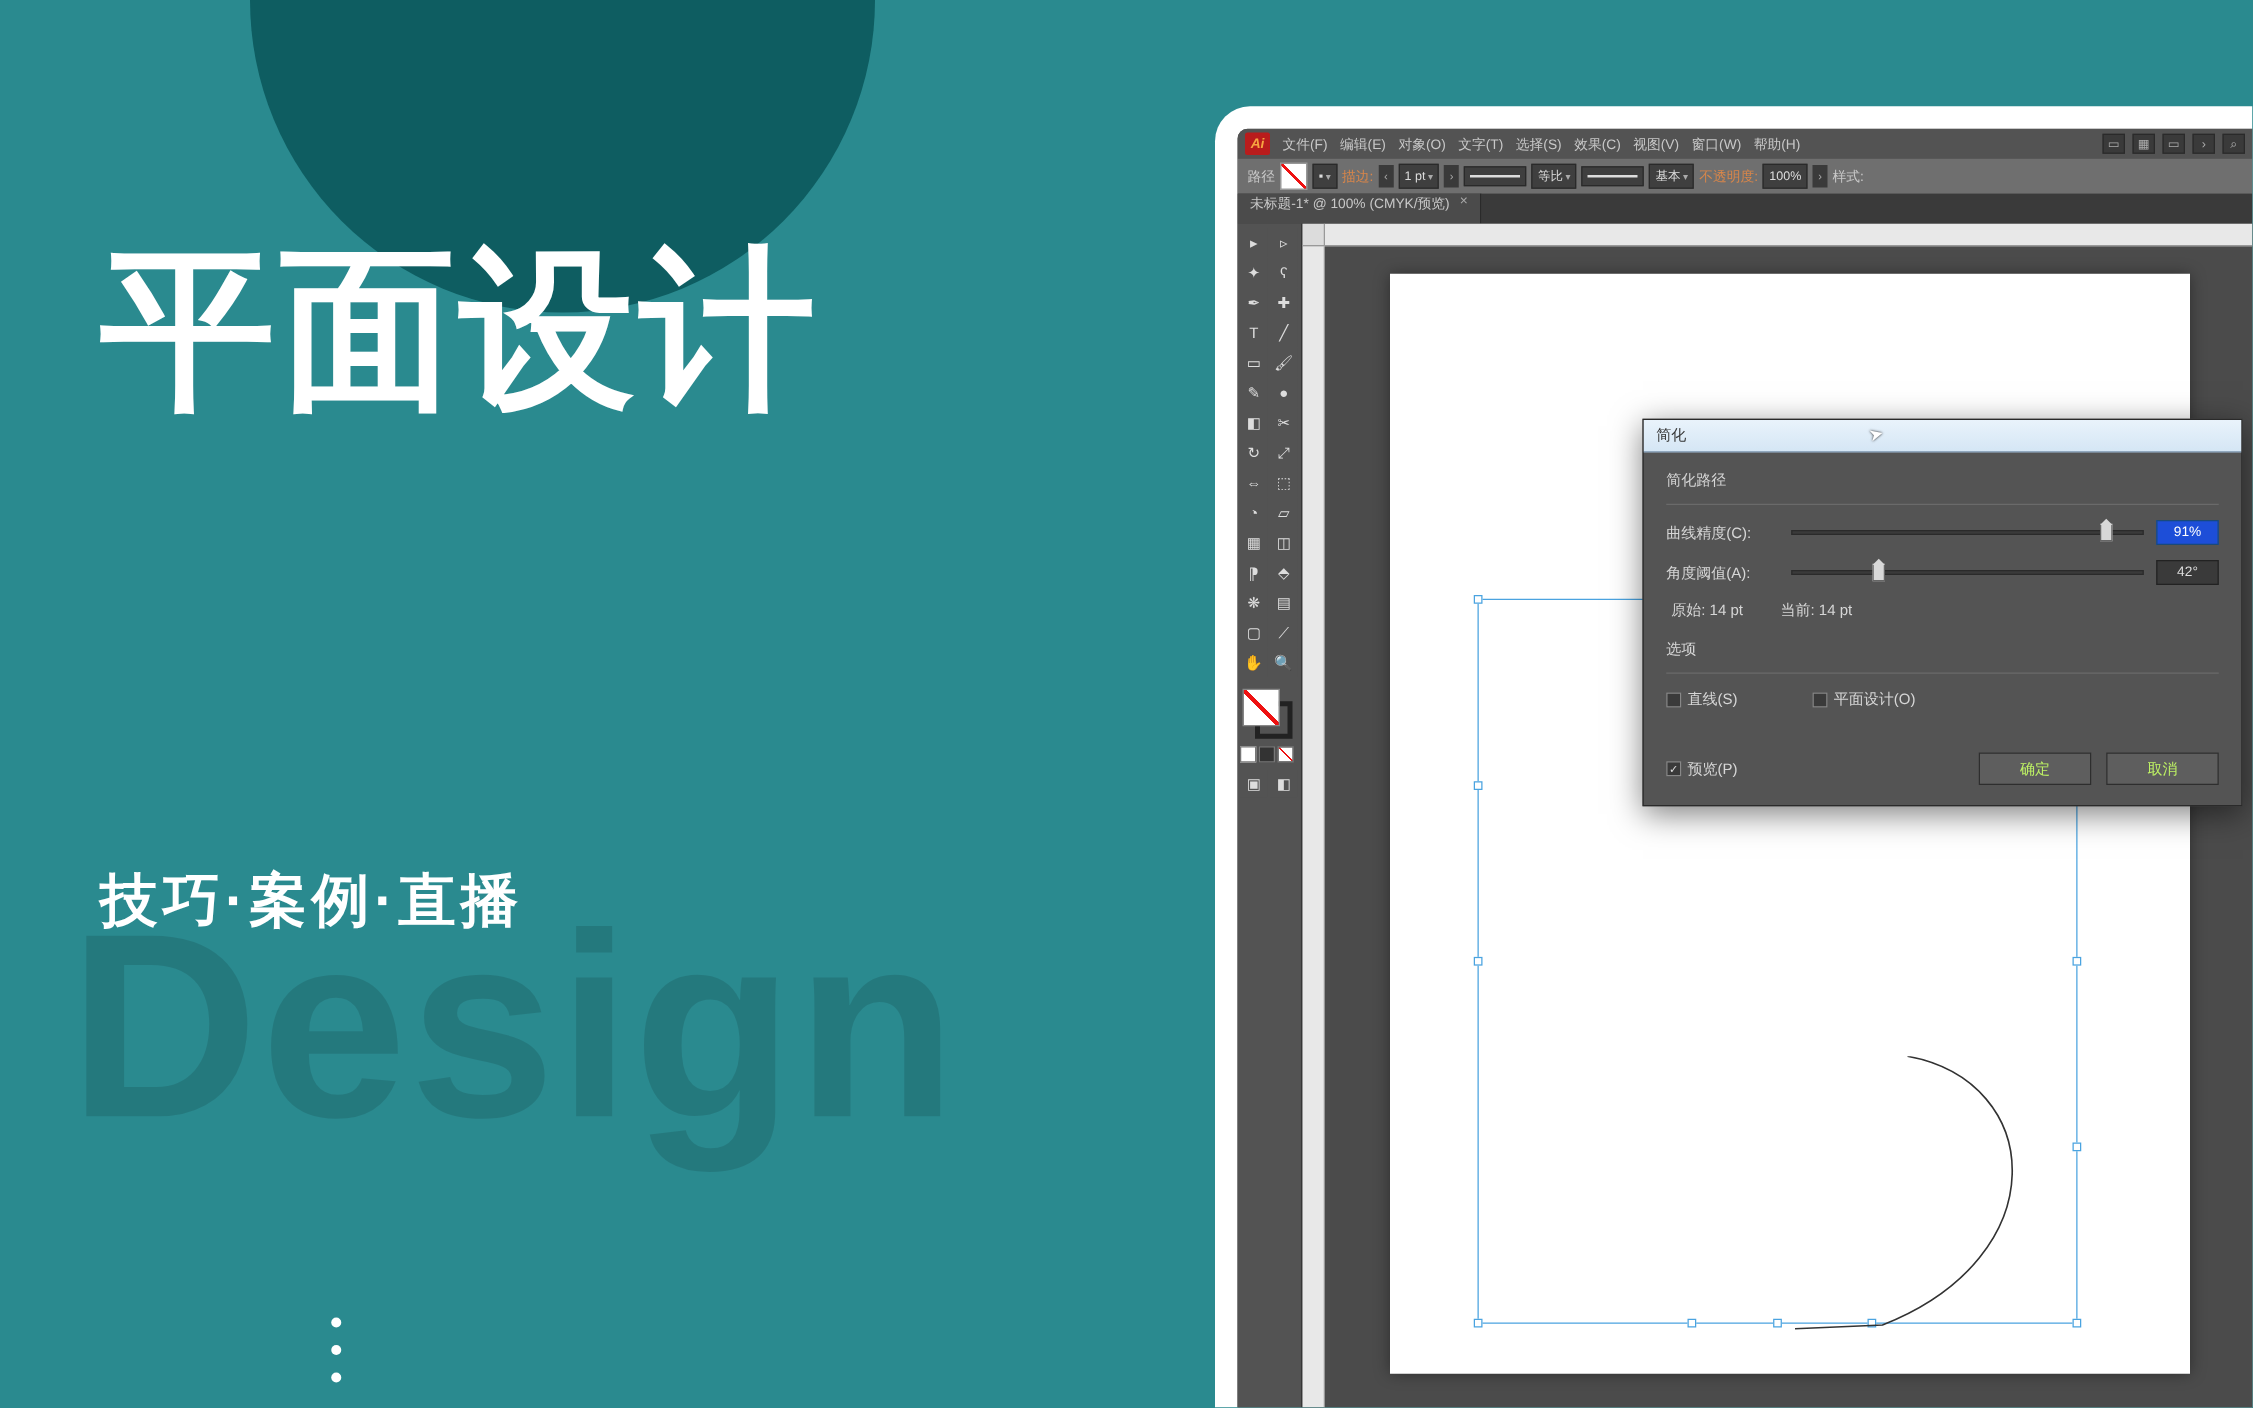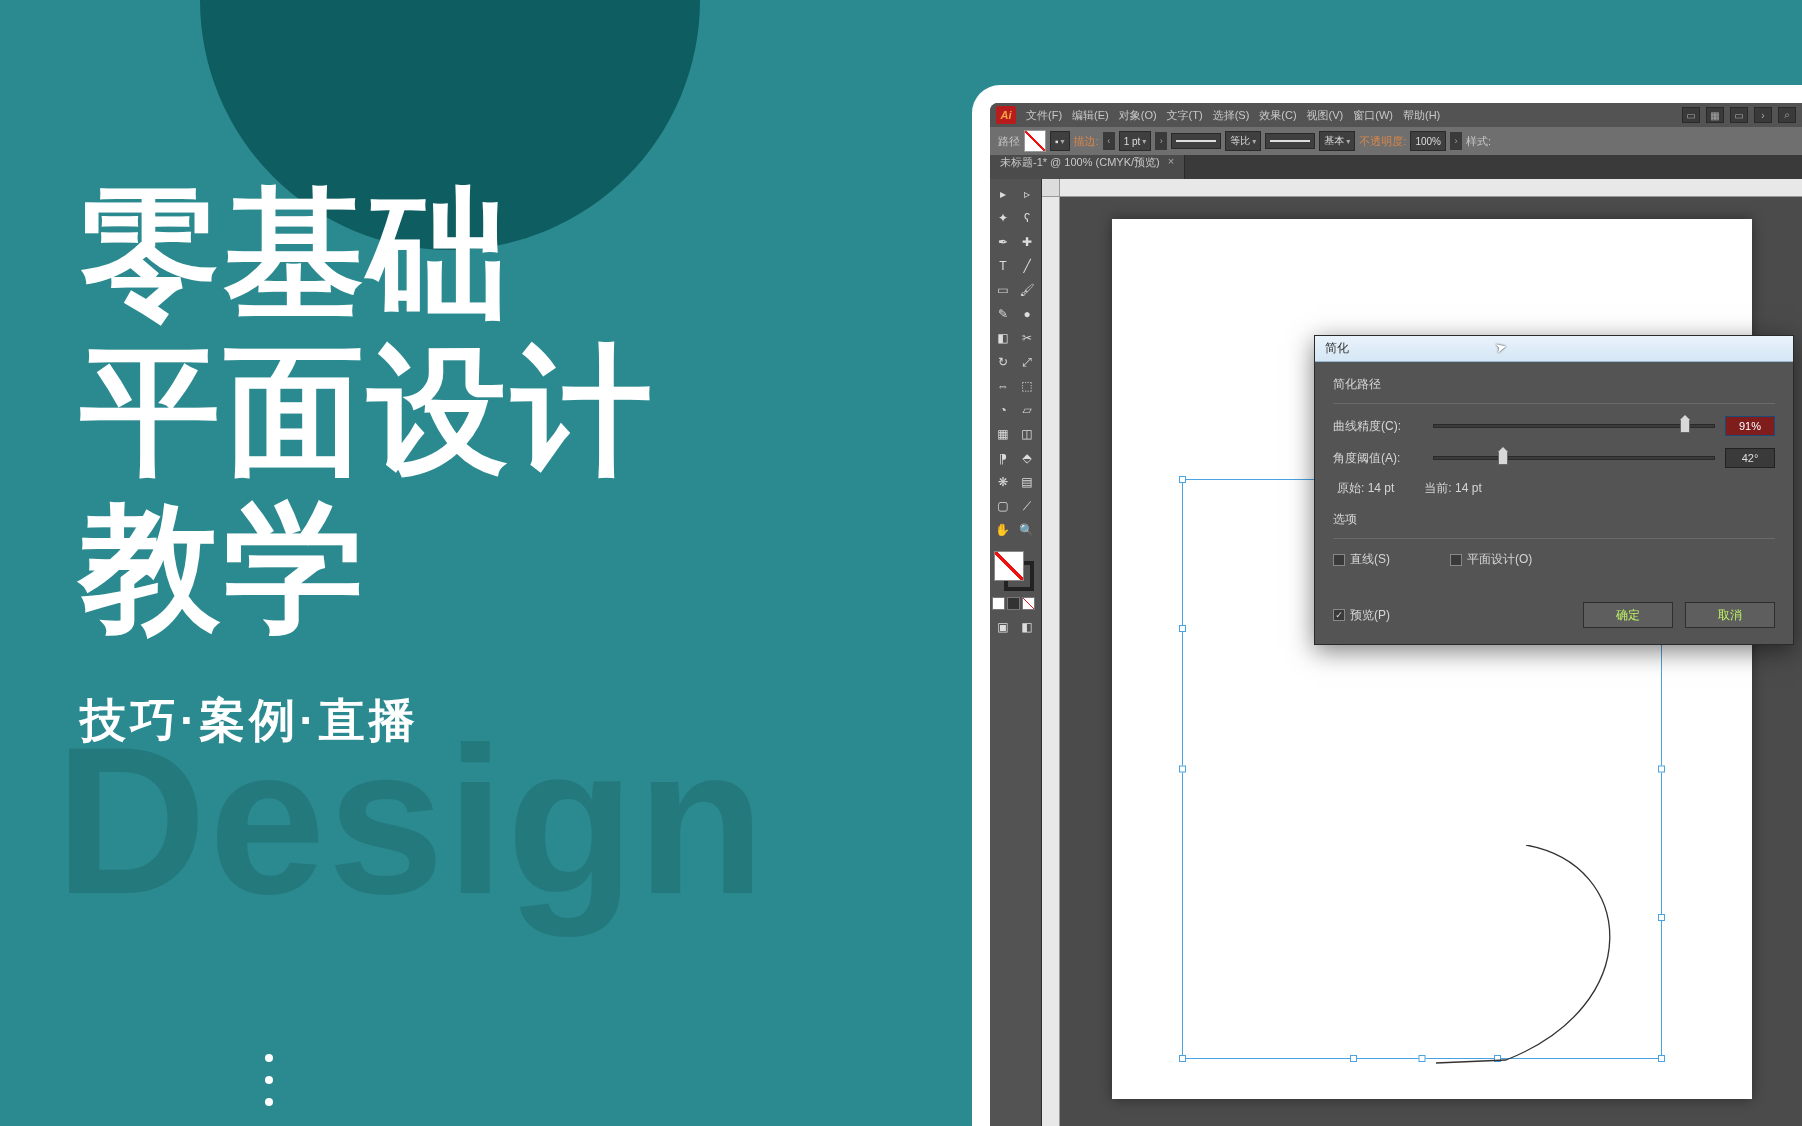--- a/index.html
+++ b/index.html
@@ -209,41 +209,39 @@
     font-size:12px; border-bottom:1px solid #9bb8d3;
   }
   .dlg-body{ padding:14px 18px 18px 18px; }
   .dlg-group-title{ font-size:12px; margin-bottom:10px; }
   .dlg-sep{ height:1px;background:#6a6a6a;margin:4px 0 12px 0; }
   .dlg-row{ display:flex; align-items:center; gap:10px; margin-bottom:12px; font-size:12px;}
   .dlg-row .lbl{ width:90px; text-align:left; }
   .slider-track{ flex:1; height:4px; background:#3a3a3a; position:relative; border:1px solid #2a2a2a;}
   .slider-thumb{ position:absolute; top:-6px; width:10px; height:14px; background:#d8d8d8; border:1px solid #666;}
   .slider-thumb::before{content:"";position:absolute;left:50%;top:-5px;transform:translateX(-50%);border-left:5px solid transparent;border-right:5px solid transparent;border-bottom:5px solid #d8d8d8;}
-  .val-box{ width:50px; height:20px; background:#7f1d1d; color:#fff; border:1px solid #1a4a7a; display:flex;align-items:center;justify-content:center; font-size:11px;}
+  .val-box{ width:50px; height:20px; background:#1d4ed8; color:#fff; border:1px solid #1a4a7a; display:flex;align-items:center;justify-content:center; font-size:11px;}
   .val-box.plain{background:#3a3a3a;color:#ddd;border:1px solid #222;}
   .info-row{ font-size:12px; display:flex; gap:30px; margin:2px 0 14px 4px;}
   .chk-row{display:flex;gap:60px;margin-bottom:6px;font-size:12px;}
   .chk{display:flex;align-items:center;gap:5px;}
   .chk .box{width:12px;height:12px;border:1px solid #888;background:#3a3a3a;display:flex;align-items:center;justify-content:center;font-size:9px;color:#ddd;}
   .dlg-footer{ display:flex; align-items:center; padding:10px 18px 16px 18px; gap:12px;}
   .dlg-footer .left{flex:1;display:flex;align-items:center;gap:6px;font-size:12px;}
   .btn{ width:90px;height:26px;background:#5e5e5e;border:1px solid #2e2e2e;color:#bef264;
         display:flex;align-items:center;justify-content:center;font-size:12px;cursor:pointer;}
   .cursor-arrow{position:absolute;left:180px;top:3px;font-size:14px;color:#fff;text-shadow:0 0 2px #000; transform:rotate(-15deg);}
 </style>
 </head>
 <body>
 
 <div class="dark-circle"></div>
 <div class="design-bg">Design</div>
 <div class="headline">
-  <div class="row1">零基础</div>
   <div class="row2">平面设计</div>
-  <div class="row3">教学</div>
 </div>
 <div class="subline">技巧·案例·直播</div>
 <div class="dots">
     <span></span>
     <span></span>
     <span></span>
   </div>
 
 <div class="app-frame">
   <div class="app">

